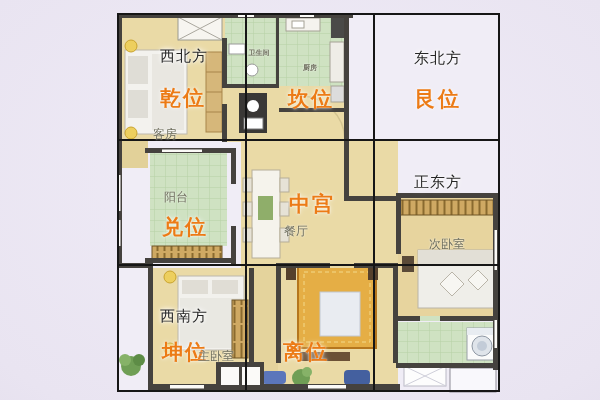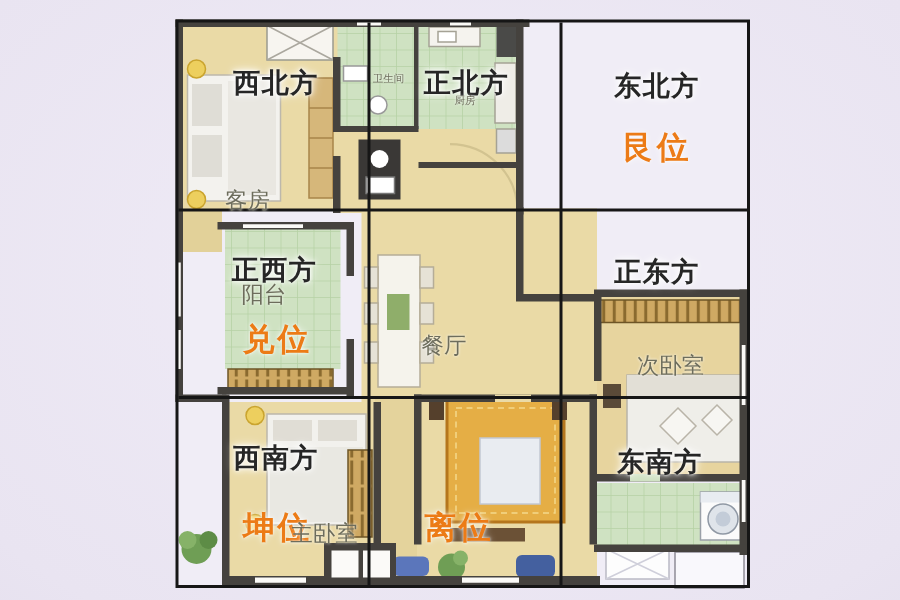--- a/index.html
+++ b/index.html
@@ -5,26 +5,26 @@
   html,body{margin:0;padding:0;background:#e8e3f0;}
   .stage{position:relative;width:600px;height:400px;overflow:hidden;
     background:radial-gradient(120% 125% at 50% 45%, #f0ecf7 0%, #e9e4f1 55%, #dbd5e6 100%);
     font-family:"DejaVu Sans","Liberation Sans",sans-serif;}
   .plan{position:absolute;left:0;top:0;z-index:1;}
   .grid{position:absolute;left:117px;top:13px;width:383px;height:379px;
     border:2px solid #161616;box-sizing:border-box;z-index:3;pointer-events:none;}
   .vline{position:absolute;top:0;bottom:0;width:2px;background:#161616;}
   .hline{position:absolute;left:0;right:0;height:2px;background:#161616;}
   .lbl{position:absolute;transform:translate(-50%,-50%);white-space:nowrap;z-index:4;line-height:1;}
-  .dir{font-size:18px;font-weight:700;color:#262626;letter-spacing:1px;
+  .dir{font-size:15px;font-weight:400;color:#262626;letter-spacing:1px;
     text-shadow:0 0 2px #fff,0 0 4px #fff,0 0 7px rgba(255,255,255,.9);}
   .pos{font-size:21px;font-weight:bold;color:#ec7b16;letter-spacing:2px;
     text-shadow:0 0 2px rgba(255,255,255,.9),0 0 5px rgba(255,255,255,.7);}
-  .room{font-size:15px;color:#6d6d5c;text-shadow:0 0 2px #fff;}
-  .tiny{font-size:7px;}
+  .room{font-size:12px;color:#6d6d5c;text-shadow:0 0 2px #fff;}
+  .tiny{font-size:7px;font-weight:bold;}
 </style>
 </head>
 <body>
 
 <div class="stage">
 
   <svg class="plan" width="600" height="400" viewBox="0 0 600 400">
     <defs>
       <pattern id="tile" width="11" height="11" patternUnits="userSpaceOnUse">
         <rect width="11" height="11" fill="#cfe2c2"></rect>
@@ -189,29 +189,29 @@
   </svg>
 
   <div class="grid">
     <div class="vline" style="left:126px"></div>
     <div class="vline" style="left:254px"></div>
     <div class="hline" style="top:124px"></div>
     <div class="hline" style="top:249px"></div>
   </div>
 
   <span class="lbl dir" style="left:184px;top:56px">西北方</span>
-  <span class="lbl dir" style="left:311px;top:56px">正北方</span>
   <span class="lbl dir" style="left:438px;top:58px">东北方</span>
-  <span class="lbl dir" style="left:183px;top:181px">正西方</span>
   <span class="lbl dir" style="left:438px;top:182px">正东方</span>
-  <span class="lbl dir" style="left:184px;top:306px">西南方</span>
-  <span class="lbl dir" style="left:440px;top:309px">东南方</span>
-
+  <span class="lbl dir" style="left:184px;top:316px">西南方</span>
+
+  <span class="lbl pos" style="left:183px;top:98px">乾位</span>
+  <span class="lbl pos" style="left:311px;top:99px">坎位</span>
   <span class="lbl pos" style="left:185px;top:227px">兑位</span>
   <span class="lbl pos" style="left:438px;top:99px">艮位</span>
+  <span class="lbl pos" style="left:312px;top:204px">中宫</span>
   <span class="lbl pos" style="left:185px;top:352px">坤位</span>
   <span class="lbl pos" style="left:306px;top:352px">离位</span>
 
   <span class="lbl room" style="left:165px;top:134px">客房</span>
   <span class="lbl room tiny" style="left:259px;top:53px">卫生间</span>
   <span class="lbl room tiny" style="left:310px;top:68px">厨房</span>
   <span class="lbl room" style="left:176px;top:197px">阳台</span>
   <span class="lbl room" style="left:296px;top:231px">餐厅</span>
   <span class="lbl room" style="left:447px;top:244px">次卧室</span>
   <span class="lbl room" style="left:216px;top:356px">主卧室</span>

